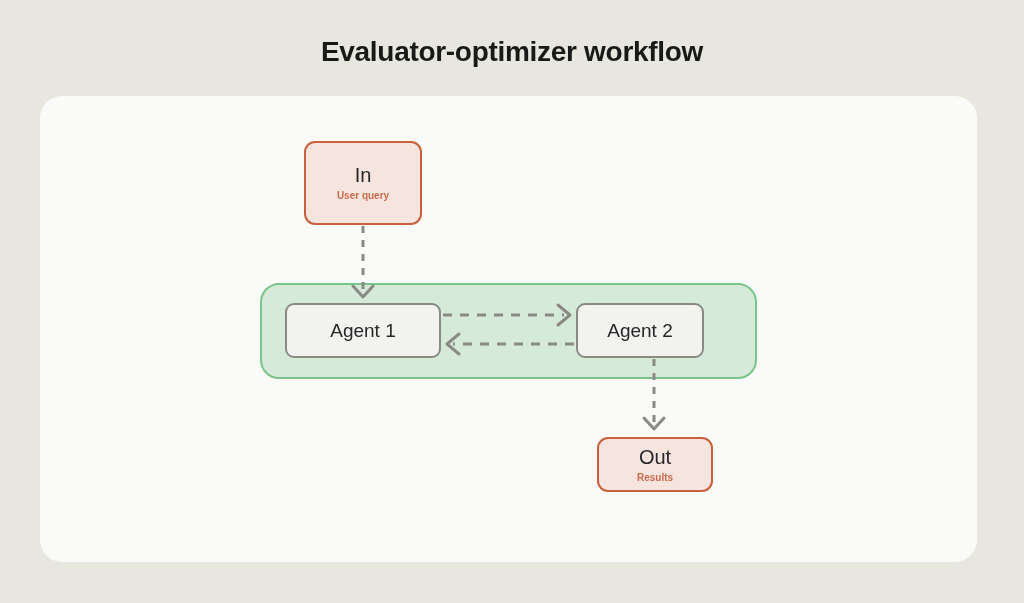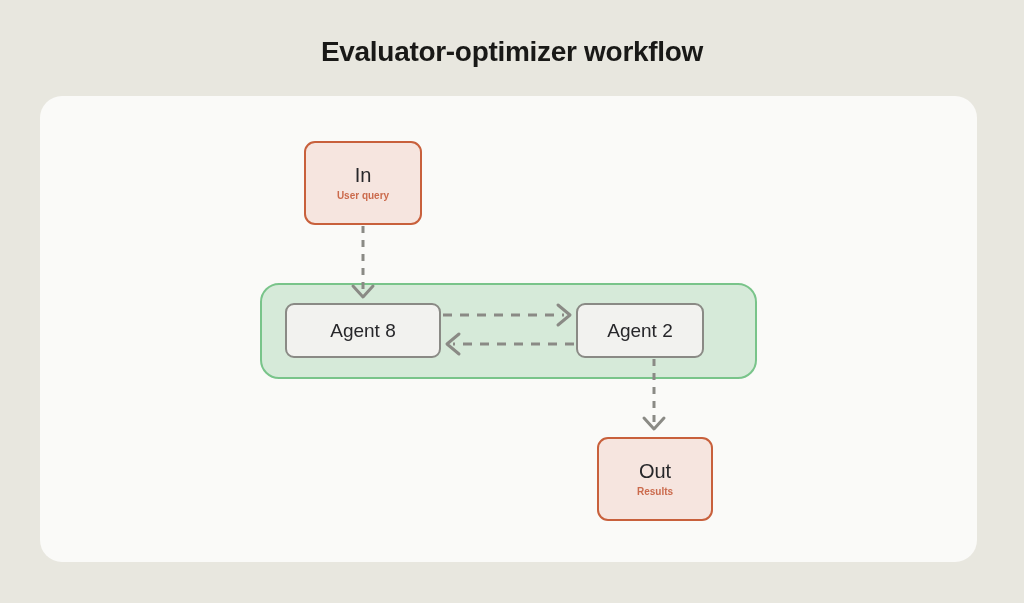--- a/index.html
+++ b/index.html
@@ -63,21 +63,21 @@
   #node-in {
     left: 304px;
     top: 141px;
     width: 118px;
     height: 84px;
   }
   #node-out {
     left: 597px;
     top: 437px;
     width: 116px;
-    height: 84px;
+    height: 55px;
   }
   
   #agent-group {
     position: absolute;
     box-sizing: border-box;
     left: 260px;
     top: 283px;
     width: 497px;
     height: 96px;
     background: #D6EAD9;
@@ -121,21 +121,21 @@
 <div id="diagram-card"></div>
 
 <div class="node io-node" id="node-in">
   <div class="io-title">In</div>
   <div class="io-sub">User query</div>
 </div>
 
 <div id="agent-group"></div>
 
 <div class="node agent-node" id="node-agent-1">
-  <div class="agent-label">Agent 8</div>
+  <div class="agent-label">Agent 1</div>
 </div>
 
 <div class="node agent-node" id="node-agent-2">
   <div class="agent-label">Agent 2</div>
 </div>
 
 <div class="node io-node" id="node-out">
   <div class="io-title">Out</div>
   <div class="io-sub">Results</div>
 </div>

